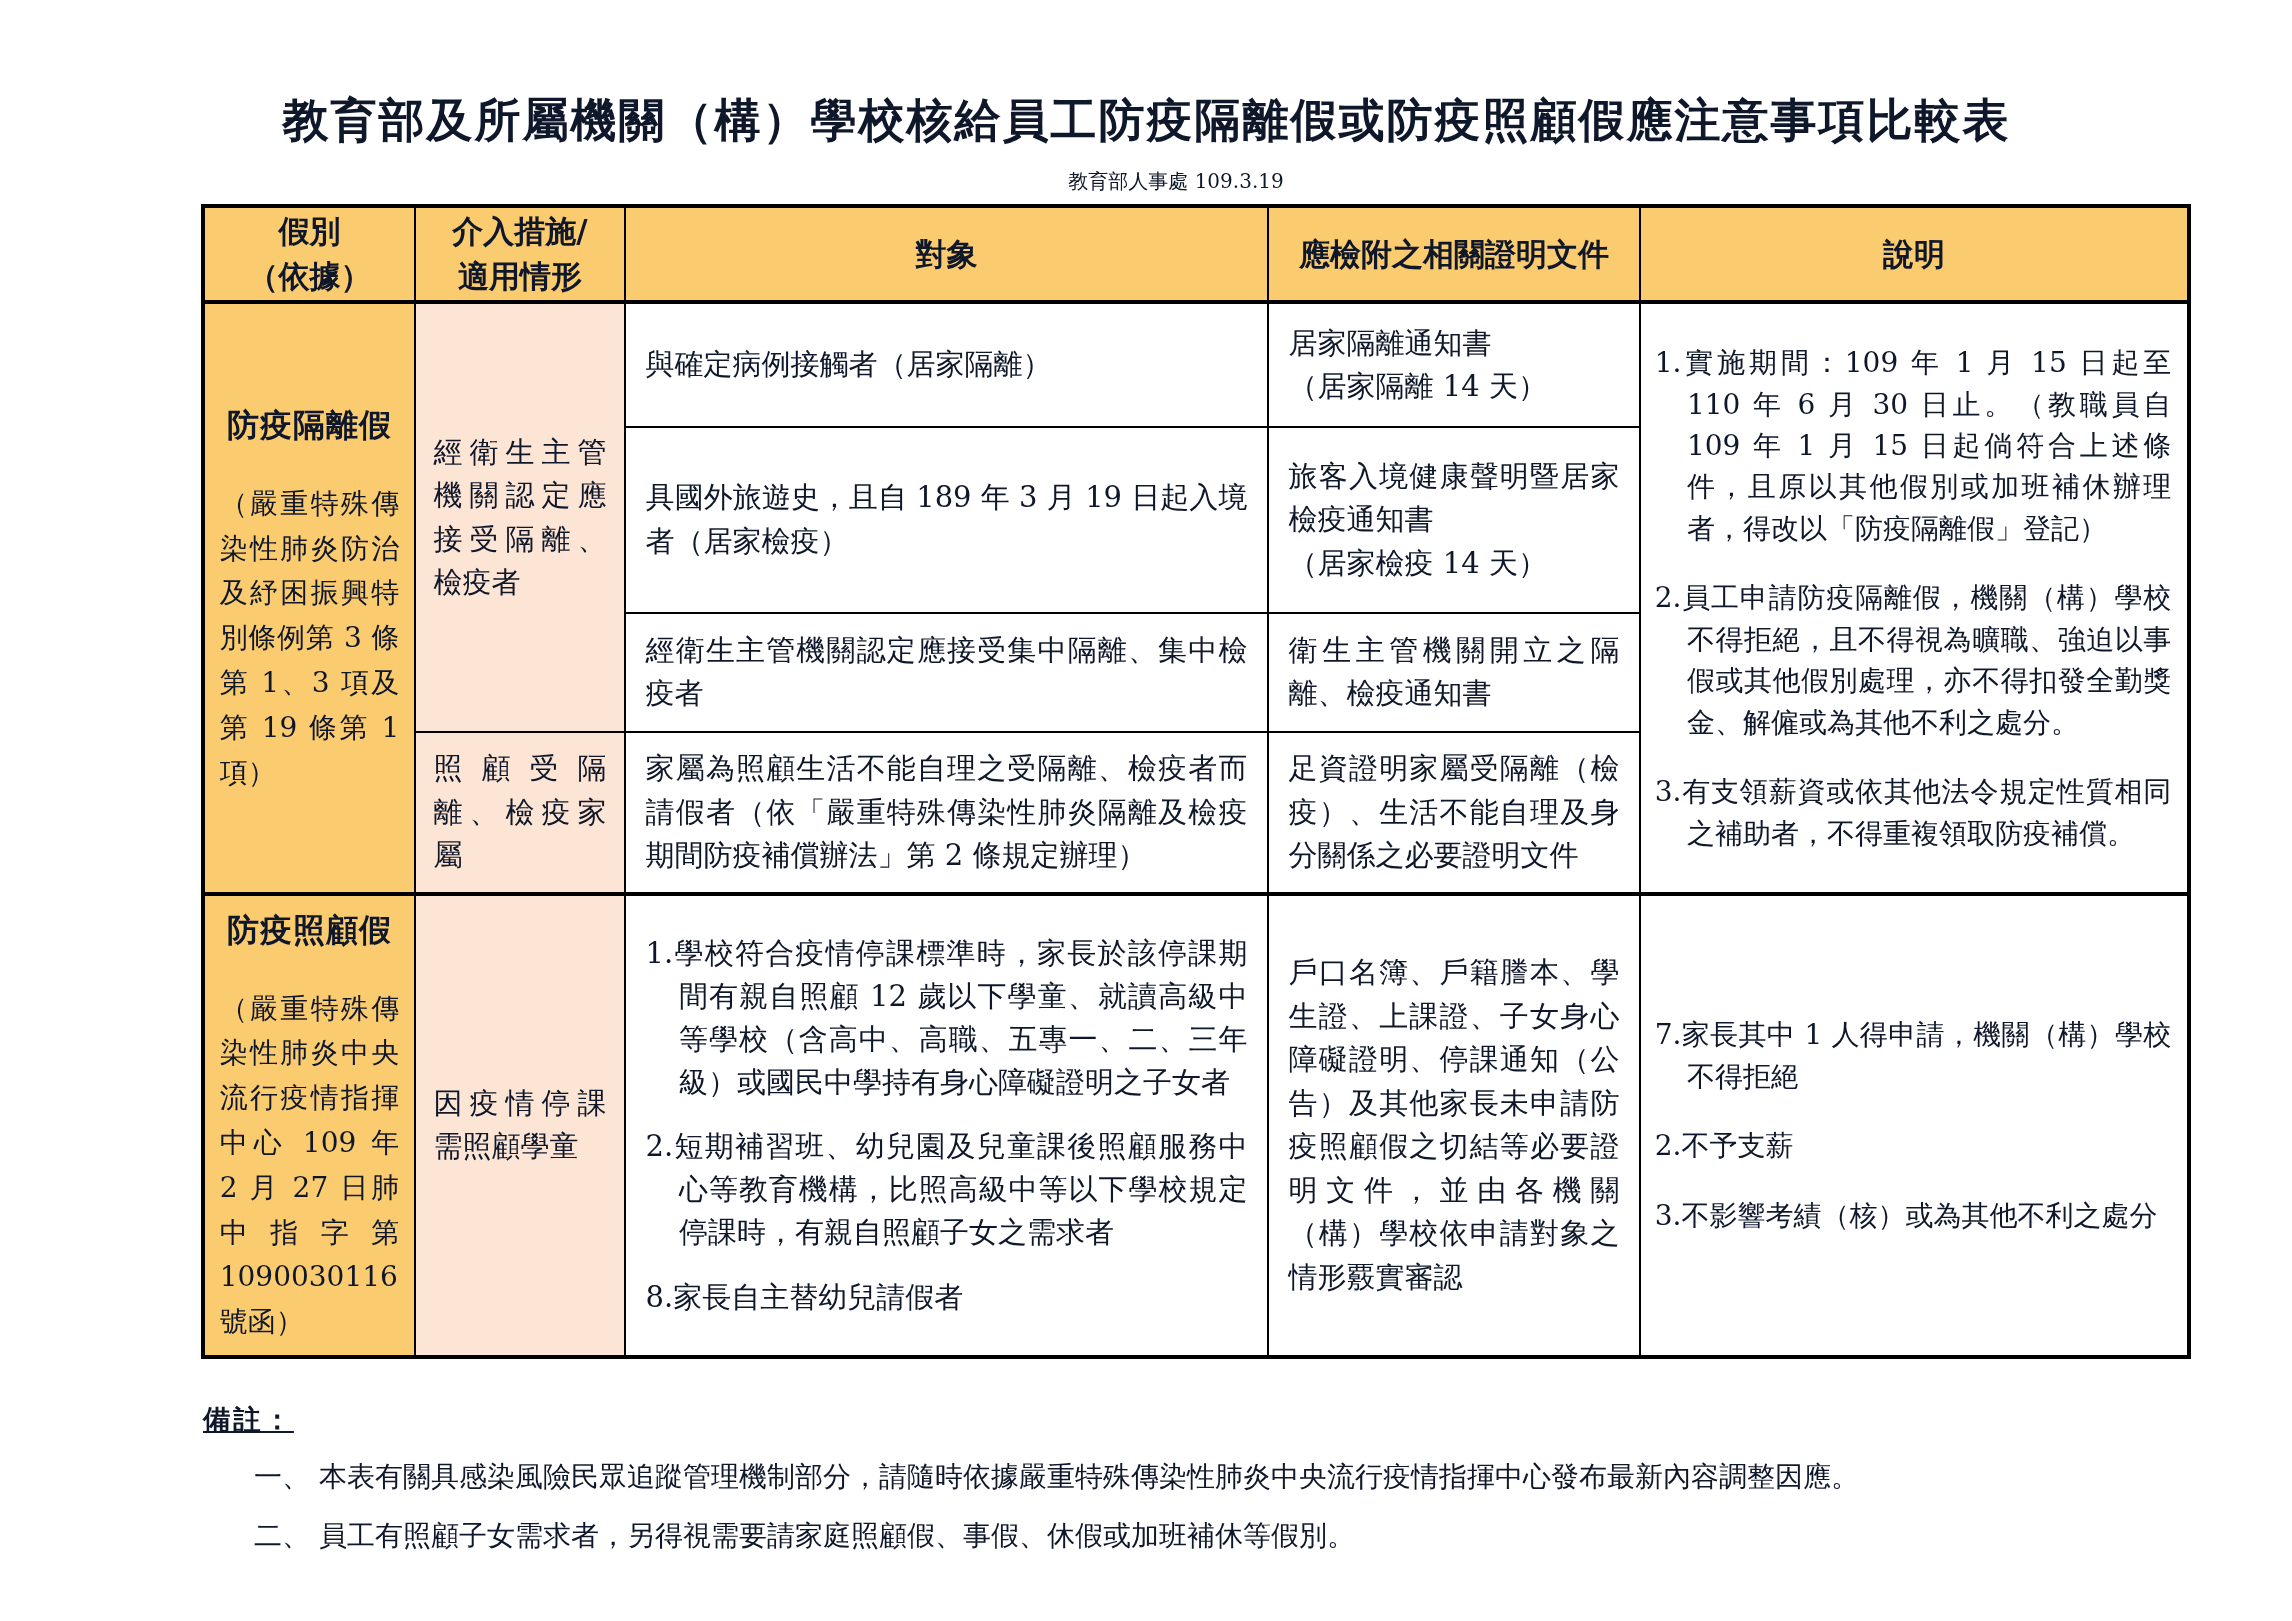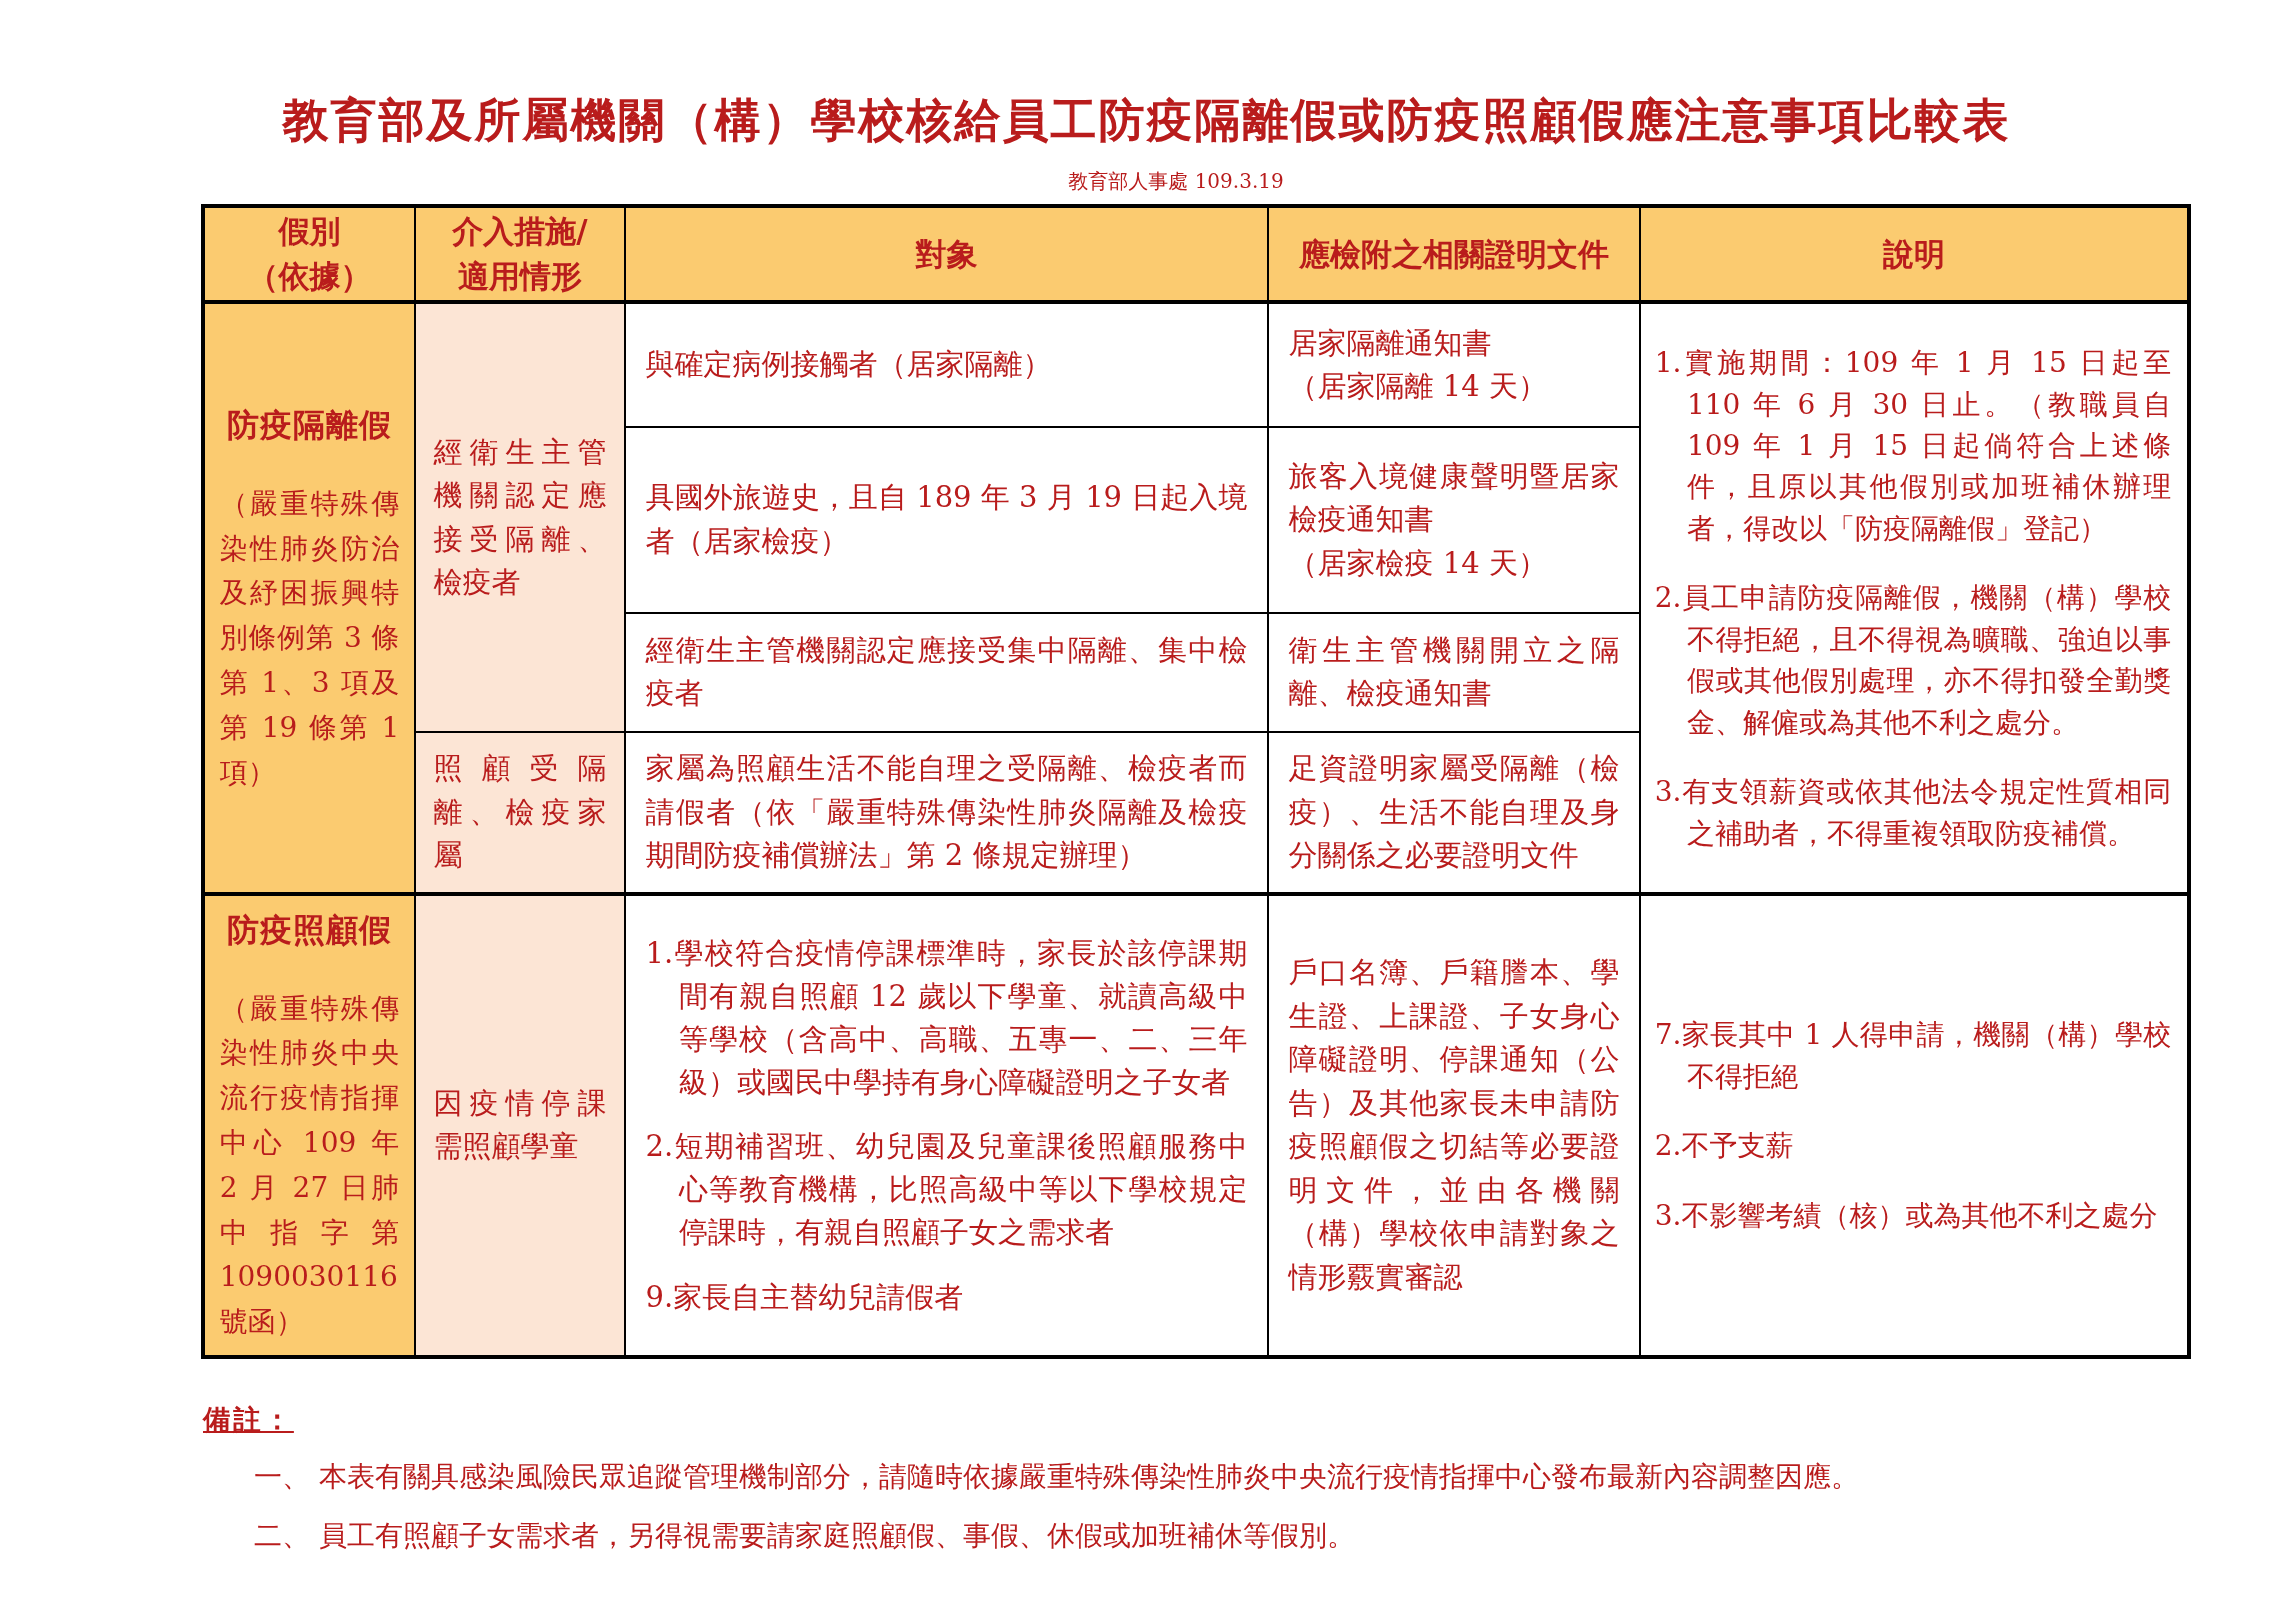--- a/index.html
+++ b/index.html
@@ -6,21 +6,21 @@
     margin: 0;
     padding: 0;
     background: #ffffff;
   }
   .page {
     position: relative;
     width: 2293px;
     height: 1621px;
     background: #ffffff;
     font-family: "DejaVu Serif", "Liberation Serif", serif;
-    color: #b91c1c;
+    color: #0f172a;
     overflow: hidden;
   }
   .title {
     margin: 0;
     padding-top: 90px;
     text-align: center;
     font-size: 46px;
     font-weight: bold;
     letter-spacing: 2px;
   }
@@ -189,21 +189,21 @@
 
     <tr class="tr-r5">
       <td class="leave-cell">
         <div class="leave-name">防疫照顧假</div>
         <div class="leave-basis">（嚴重特殊傳染性肺炎中央流行疫情指揮中心 109 年 2 月 27 日肺中指字第 1090030116 號函）</div>
       </td>
       <td class="measure-cell">因疫情停課需照顧學童</td>
       <td class="body-cell target-list">
         <div class="note-item">1.學校符合疫情停課標準時，家長於該停課期間有親自照顧 12 歲以下學童、就讀高級中等學校（含高中、高職、五專一、二、三年級）或國民中學持有身心障礙證明之子女者</div>
         <div class="note-item">2.短期補習班、幼兒園及兒童課後照顧服務中心等教育機構，比照高級中等以下學校規定停課時，有親自照顧子女之需求者</div>
-        <div class="note-item">9.家長自主替幼兒請假者</div>
+        <div class="note-item">8.家長自主替幼兒請假者</div>
       </td>
       <td class="body-cell">戶口名簿、戶籍謄本、學生證、上課證、子女身心障礙證明、停課通知（公告）及其他家長未申請防疫照顧假之切結等必要證明文件，並由各機關（構）學校依申請對象之情形覈實審認</td>
       <td class="notes-cell">
         <div class="note-item">7.家長其中 1 人得申請，機關（構）學校不得拒絕</div>
         <div class="note-item">2.不予支薪</div>
         <div class="note-item">3.不影響考績（核）或為其他不利之處分</div>
       </td>
     </tr>
   </tbody>
     </table>

